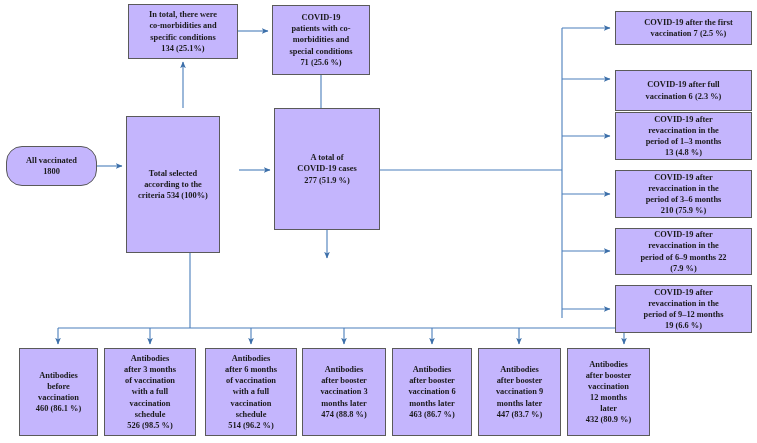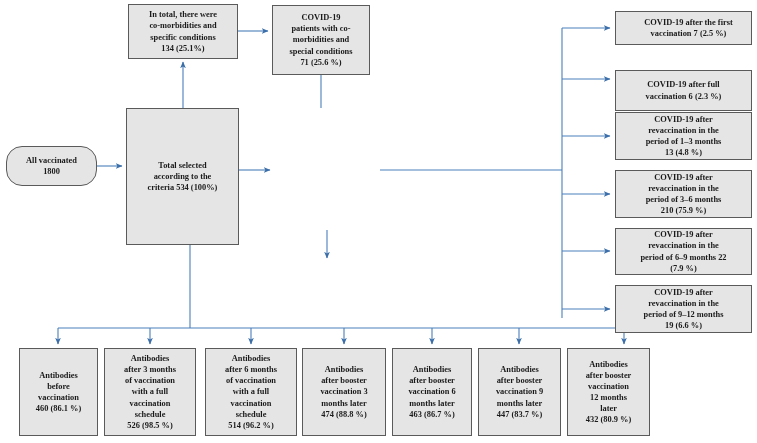--- a/index.html
+++ b/index.html
@@ -8,42 +8,42 @@
     background: #ffffff;
     font-family: "Liberation Serif", "DejaVu Serif", serif;
     overflow: hidden;
   }
   #canvas { position: relative; width: 757px; height: 443px; }
   svg.wires { position: absolute; left: 0; top: 0; width: 757px; height: 443px; }
 
   .node {
     position: absolute;
     border: 1px solid #5a5a5a;
-    background: #e5e5e5;
+    background: #c4b5fd;
     display: flex;
     align-items: center;
     justify-content: center;
     text-align: center;
     font-size: 8.4px;
     line-height: 1.32;
     color: #1a1a1a;
     padding: 1px 2px;
     z-index: 3;
   }
   .node span { display: block; width: 100%; }
   .node.bold { font-weight: bold; }
   .node.semi { font-weight: bold; }
 
   
   #n-intotal   { left: 128px; top: 4px;   width: 110px; height: 55px; }
   #n-covpat    { left: 272px; top: 5px;   width: 98px;  height: 70px; }
 
   
   #n-allvac    { left: 6px;   top: 146px; width: 91px;  height: 40px; border-radius: 16px; }
-  #n-total     { left: 126px; top: 108px; width: 113px; height: 137px; }
+  #n-total     { left: 126px; top: 116px; width: 94px; height: 137px; }
   #n-cases     { left: 274px; top: 108px; width: 106px; height: 122px; }
   #n-sick      { left: 273px; top: 262px; width: 108px; height: 50px; }
 
   
   .rcol { left: 615px; width: 137px; }
   #r1 { top: 11px;  height: 34px; padding-left: 12px; }
   #r2 { top: 70px;  height: 41px; }
   #r3 { top: 112px; height: 48px; }
   #r4 { top: 170px; height: 48px; }
   #r5 { top: 228px; height: 47px; }
@@ -122,20 +122,23 @@
   </div>
 
   <div class="node bold" id="n-allvac">
     <span>All vaccinated<br>1800</span>
   </div>
 
   <div class="node bold" id="n-total">
     <span>Total selected<br>according to the<br>criteria  534  (100%)</span>
   </div>
 
+  <div class="node bold" id="n-cases">
+    <span>A total of<br>COVID-19  cases<br>277 (51.9  %)</span>
+  </div>
 
 
   <div class="node semi rcol" id="r1">
     <span>COVID-19  after the first<br>vaccination 7 (2.5  %)</span>
   </div>
   <div class="node semi rcol" id="r2">
     <span>COVID-19  after full<br>vaccination 6 (2.3  %)</span>
   </div>
   <div class="node semi rcol" id="r3">
     <span>COVID-19  after<br>revaccination in the<br>period of 1–3  months<br>13  (4.8  %)</span>

